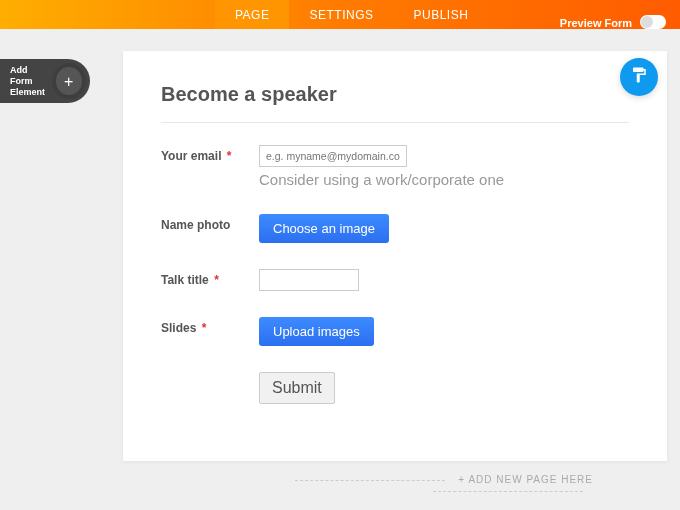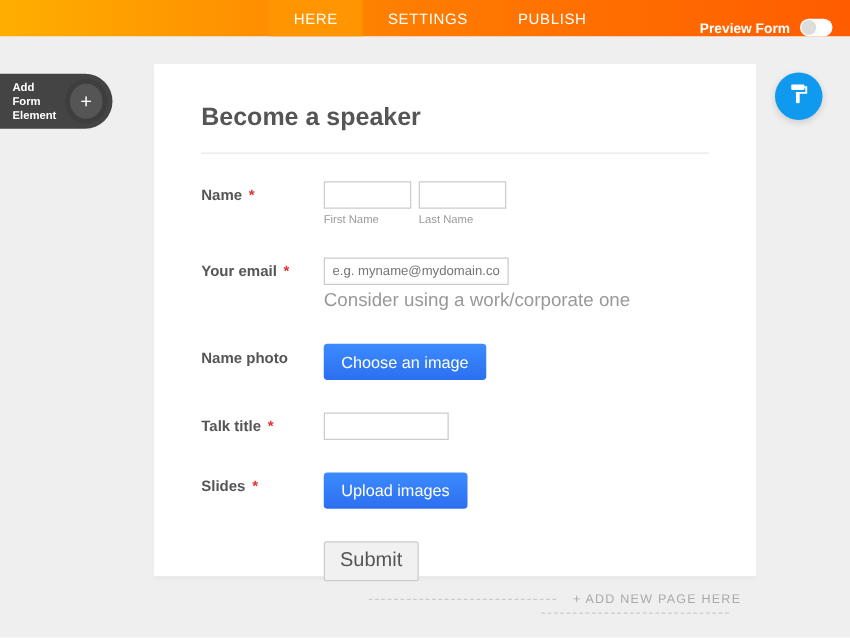--- a/index.html
+++ b/index.html
@@ -89,21 +89,21 @@
     display: flex;
     align-items: center;
     justify-content: center;
     z-index: 5;
     box-shadow: 0 2px 6px rgba(0,0,0,0.15);
   }
   .paint-btn svg { width: 18px; height: 18px; fill: #fff; }
   .form-card {
     position: absolute;
     top: 51px; left: 123px;
-    width: 482px;
+    width: 544px;
     height: 410px;
     background: #fff;
     box-shadow: 0 1px 4px rgba(0,0,0,0.06);
     padding: 32px 38px 20px 38px;
   }
   .form-title {
     font-size: 20px;
     font-weight: 700;
     color: #555;
     margin-bottom: 16px;
@@ -197,21 +197,21 @@
     vertical-align: middle;
     margin: 0 10px;
   }
 </style>
 </head>
 <body>
 
 <div class="topbar">
   <div class="topbar-left"></div>
   <div class="tabs">
-    <div class="tab active">HERE</div>
+    <div class="tab active">PAGE</div>
     <div class="tab">SETTINGS</div>
     <div class="tab">PUBLISH</div>
   </div>
   <div class="topbar-spacer"></div>
   <div class="preview-wrap">
     <span class="preview-label">Preview Form</span>
     <div class="toggle"></div>
   </div>
 </div>
 
@@ -225,38 +225,20 @@
     <svg viewBox="0 0 24 24">
         <path d="M18 4V3c0-.55-.45-1-1-1H5c-.55 0-1 .45-1 1v4c0 .55.45 1 1 1h12c.55 0 1-.45 1-1V6h1v4H9v11c0 .55.45 1 1 1h2c.55 0 1-.45 1-1v-9h8V4h-3z"></path>
       </svg>
   </span>
 </div>
 
 <div class="form-card">
   <div class="form-title">Become a speaker</div>
   <hr class="form-hr">
 
-  <div class="field-row">
-    <div class="field-label">
-      <span>Name</span>
-      <span class="req">*</span>
-    </div>
-    <div class="field-body">
-      <div class="name-inputs">
-        <div class="name-col">
-          <input class="text-input" style="">
-          <span class="sublabel">First Name</span>
-        </div>
-        <div class="name-col">
-          <input class="text-input" style="">
-          <span class="sublabel">Last Name</span>
-        </div>
-      </div>
-    </div>
-  </div>
 
   <div class="field-row">
     <div class="field-label">
       <span>Your email</span>
       <span class="req">*</span>
     </div>
     <div class="field-body">
       <input class="email-input" placeholder="e.g. myname@mydomain.com" style="">
       <div class="hint">Consider using a work/corporate one</div>
     </div>

